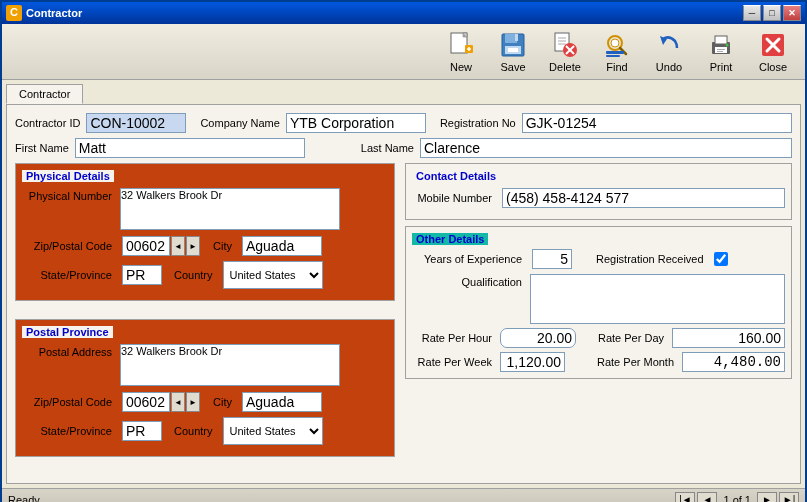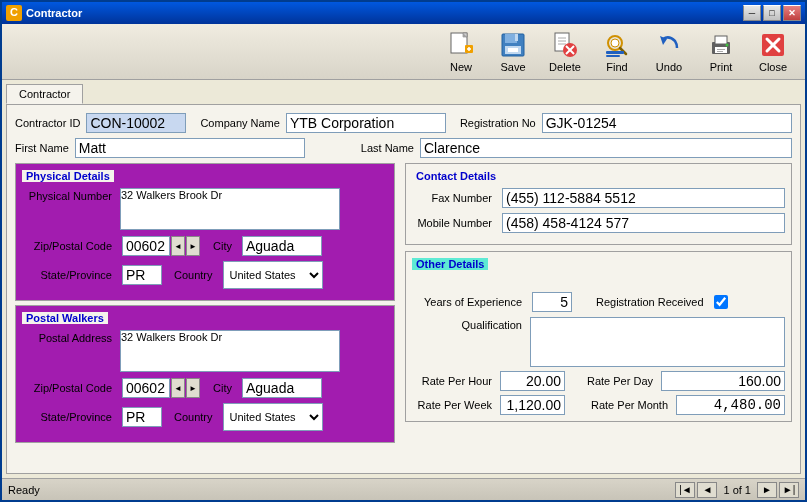--- a/index.html
+++ b/index.html
@@ -78,21 +78,21 @@
 
     
     .section-header { color: #0000cc; font-weight: bold; font-size: 11px; margin-bottom: 4px; }
 
     
     .two-col { display: flex; gap: 10px; flex: 1; }
     .left-col { flex: 0 0 380px; }
     .right-col { flex: 1; }
 
     
-    .section-box { border: 1px solid #a0a0a0; padding: 6px; margin-bottom: 4px; background: #a21caf; position: relative; }
+    .section-box { border: 1px solid #a0a0a0; padding: 6px; margin-bottom: 18px; background: #c2410c; position: relative; }
     .section-box .section-header { margin-top: -14px; background: #f5f3ec; display: inline-block; padding: 0 4px; margin-bottom: 6px; }
 
     .address-row { display: flex; align-items: flex-start; gap: 4px; }
     .address-lbl { margin-top: 2px; }
 
     
     .zip-input-wrap { display: flex; align-items: center; }
     .zip-input-wrap input { width: 50px; }
     .zip-dots { margin: 0 1px; display: flex; gap: 1px; }
     .zip-dot-btn { width: 14px; height: 20px; background: #e0ddd0; border: 1px solid #888; display: flex; align-items: center; justify-content: center; font-size: 8px; cursor: pointer; }
@@ -105,21 +105,21 @@
     }
     .status-text { flex: 1; font-size: 11px; }
     .nav-controls { display: flex; align-items: center; gap: 2px; }
     .nav-btn { width: 20px; height: 16px; background: #e0ddd0; border: 1px solid #888; display: flex; align-items: center; justify-content: center; font-size: 10px; cursor: pointer; }
     .page-info { font-size: 11px; margin: 0 4px; }
 
     
     input[type=checkbox] { width: 14px; height: 14px; }
 
     .other-section-box { border: 1px solid #a0a0a0; padding: 6px; background: #f5f3ec; position: relative; }
-    .other-section-box .section-header { margin-top: -14px; background: #5eead4; display: inline-block; padding: 0 4px; margin-bottom: 22px; }
+    .other-section-box .section-header { margin-top: -14px; background: #14b8a6; display: inline-block; padding: 0 4px; margin-bottom: 4px; }
 
     .right-inner { display: flex; flex-direction: column; gap: 6px; }
 
     .contact-section-box { border: 1px solid #a0a0a0; padding: 6px; background: #f5f3ec; position: relative; }
     .contact-section-box .section-header { margin-top: -14px; background: #f5f3ec; display: inline-block; padding: 0 4px; margin-bottom: 6px; }
 
     .rates-row { display: flex; align-items: center; gap: 8px; margin-top: 4px; }
     .rates-row .lbl { min-width: 80px; text-align: right; }
     .rates-row input { width: 65px; text-align: right; }
   </style>
@@ -234,21 +234,21 @@
     <div class="tab-bar">
       <div class="tab active">Contractor</div>
     </div>
 
     <div class="form-container">
 
       <div class="form-row">
         <span class="lbl">Contractor ID</span>
         <input type="text" class="blue-bg" style="width: 100px;" value="CON-10002">
         <span class="lbl" style="margin-left:8px;">Company Name</span>
-        <input type="text" style="width: 160px;" value="YTB Corporation">
+        <input type="text" style="width: 140px;" value="YTB Corporation">
         <span class="lbl" style="margin-left:8px;">Registration No</span>
         <input type="text" style="flex: 1 1 0%;" value="GJK-01254">
       </div>
 
       <div class="form-row">
         <span class="lbl">First Name</span>
         <input type="text" style="width: 230px;" value="Matt">
         <span class="lbl" style="margin-left:50px;">Last Name</span>
         <input type="text" style="flex: 1 1 0%;" value="Clarence">
       </div>
@@ -283,21 +283,21 @@
               <span class="lbl" style="margin-left:6px;">Country</span>
               <select style="width:100px; margin-left:4px;">
                 <option>United States</option>
                 <option>Canada</option>
                 <option>Mexico</option>
               </select>
             </div>
           </div>
 
           <div class="section-box">
-            <div class="section-header">Postal Walkers</div>
+            <div class="section-header">Postal Province</div>
             <div class="address-row" style="margin-bottom:4px;">
               <span class="lbl address-lbl" style="min-width:90px; text-align:right;">Postal Address</span>
               <div style="margin-left:4px;">
                 <textarea style="width: 220px; height: 42px;">32 Walkers Brook Dr</textarea>
               </div>
             </div>
             <div class="form-row">
               <span class="lbl" style="min-width:90px; text-align:right;">Zip/Postal Code</span>
               <div class="zip-input-wrap" style="margin-left:4px;">
                 <input type="text" style="width: 48px;" value="00602">
@@ -321,51 +321,47 @@
             </div>
           </div>
         </div>
 
         <div class="right-col">
           <div class="right-inner">
 
             <div class="contact-section-box">
               <div class="section-header">Contact Details</div>
               <div class="form-row">
-                <span class="lbl" style="min-width:80px; text-align:right;">Fax Number</span>
-                <input type="text" style="flex: 1 1 0%; margin-left: 4px;" value="(455) 112-5884 5512">
-              </div>
-              <div class="form-row">
                 <span class="lbl" style="min-width:80px; text-align:right;">Mobile Number</span>
                 <input type="text" style="flex: 1 1 0%; margin-left: 4px;" value="(458) 458-4124 577">
               </div>
             </div>
 
             <div class="other-section-box">
               <div class="section-header">Other Details</div>
               <div class="form-row">
                 <span class="lbl" style="min-width:110px; text-align:right;">Years of Experience</span>
                 <input type="text" style="width: 40px; margin-left: 4px; text-align: right;" value="5">
                 <span class="lbl" style="margin-left:18px;">Registration Received</span>
                 <input type="checkbox" style="margin-left: 4px;" checked="">
               </div>
               <div class="address-row" style="margin-bottom:4px;">
                 <span class="lbl" style="min-width:110px; text-align:right; margin-top:2px;">Qualification</span>
                 <textarea style="flex: 1 1 0%; height: 50px; margin-left: 4px;"></textarea>
               </div>
               <div class="rates-row">
                 <span class="lbl" style="min-width:80px; text-align:right;">Rate Per Hour</span>
-                <input type="text" style="width: 65px; text-align: right;" value="20.00">
+                <input type="text" style="width: 76px; text-align: right; border-radius: 7px;" value="20.00">
                 <span class="lbl" style="margin-left:10px; min-width:70px; text-align:right;">Rate Per Day</span>
                 <input type="text" style="flex: 1 1 0%; text-align: right;" value="160.00">
               </div>
               <div class="rates-row">
                 <span class="lbl" style="min-width:80px; text-align:right;">Rate Per Week</span>
                 <input type="text" style="width: 65px; text-align: right;" value="1,120.00">
-                <span class="lbl" style="margin-left:18px; min-width:70px; text-align:right;">Rate Per Month</span>
+                <span class="lbl" style="margin-left:24px; min-width:70px; text-align:right;">Rate Per Month</span>
                 <input type="text" style="flex: 1 1 0%; text-align: right; font-family: Liberation Mono, monospace;" value="4,480.00">
               </div>
             </div>
           </div>
         </div>
       </div>
     </div>
   </div>
 
   <div class="status-bar">

